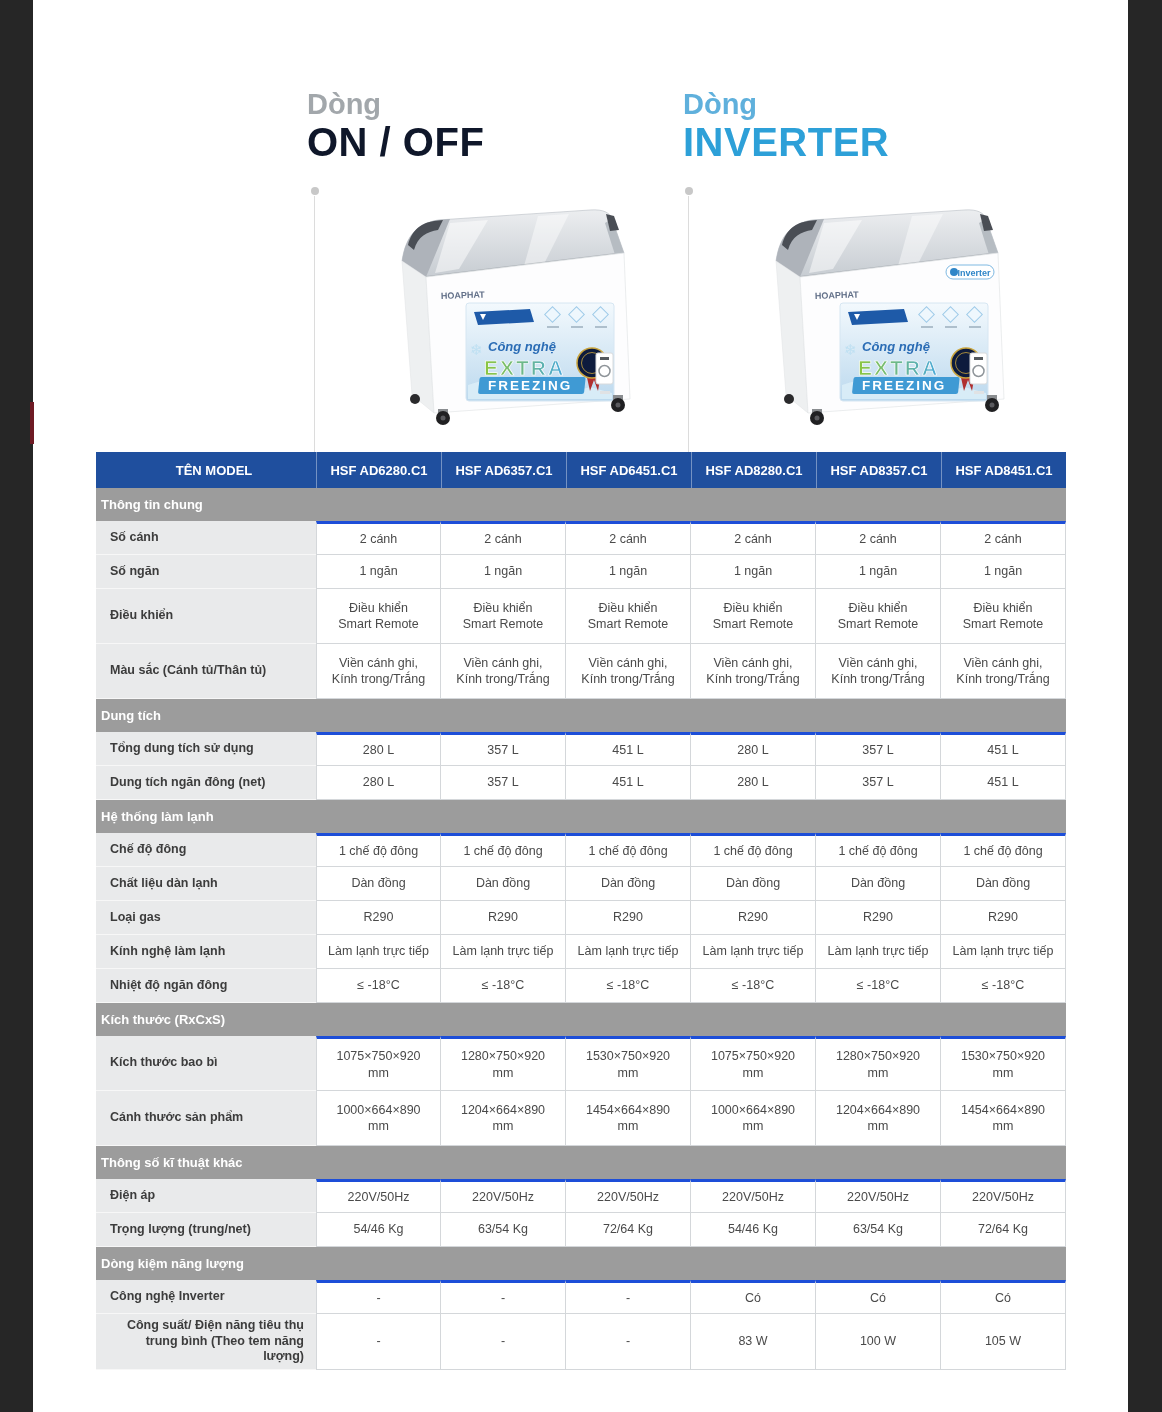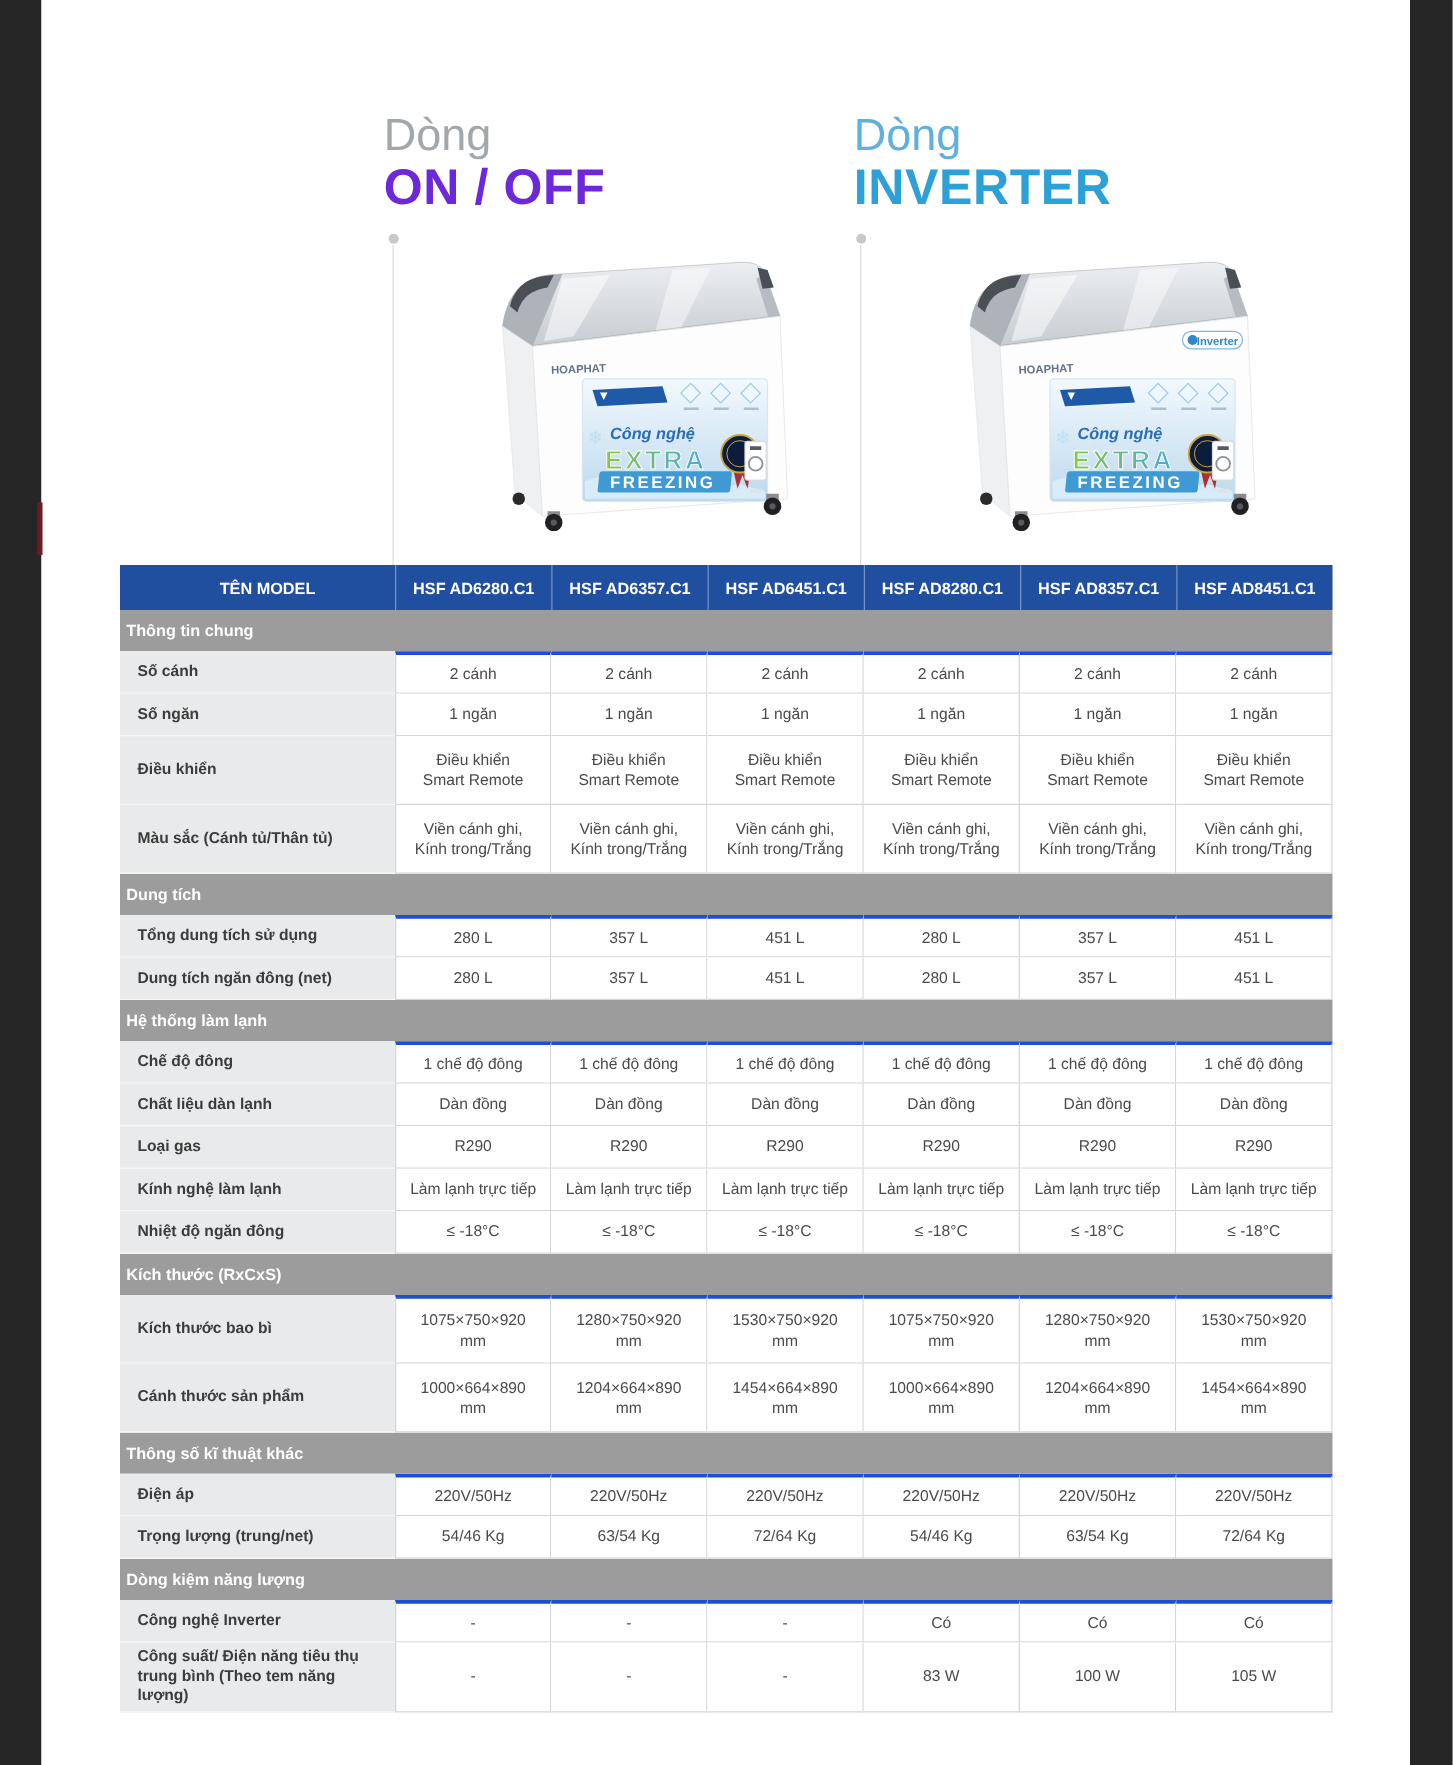--- a/index.html
+++ b/index.html
@@ -10,22 +10,22 @@
   }
   .side-bar { position:absolute; top:0; height:1412px; background:#262626; }
   .side-bar.left  { left:0;  width:33px; }
   .side-bar.right { right:0; width:34px; }
   .red-sliver { position:absolute; left:30px; top:402px; width:4px; height:42px; background:#6e1a24; }
 
   
   .series-block { position:absolute; top:88px; line-height:1.12; }
   .series-block.onoff    { left:307px; }
   .series-block.inverter { left:683px; }
-  .series-prefix { font-size:36px; font-weight:400; color:#a2a7ab; }
-  .series-name   { font-size:40px; font-weight:bold; color:#6d28d9; letter-spacing:0.5px; }
+  .series-prefix { font-size:29px; font-weight:700; color:#a2a7ab; }
+  .series-name   { font-size:40px; font-weight:bold; color:#0f172a; letter-spacing:0.5px; }
   .series-block.inverter .series-prefix { color:#5fb0dc; }
   .series-block.inverter .series-name   { color:#2da0d8; }
 
   .connector-dot  { position:absolute; width:8px; height:8px; border-radius:50%; background:#c8c8c8; top:187px; }
   .connector-line { position:absolute; width:1px; background:#dcdcdc; top:196px; height:256px; }
 
   .freezer-art { position:absolute; top:203px; width:310px; height:222px; }
   .freezer-art.left-unit  { left:338px; }
   .freezer-art.right-unit { left:712px; }
 
@@ -41,21 +41,21 @@
   .head-cell.model-col { width:125px; flex:none; border-left:1px solid rgba(255,255,255,.38); }
   .section-row {
     background:#9c9c9c; color:#ffffff; font-weight:bold; font-size:13px;
     min-height:33px; display:flex; align-items:center; padding-left:5px; width:970px;
   }
   .data-row { min-height:34px; }
   .data-row.tall { min-height:55px; }
   .label-cell {
     width:220px; flex:none; background:#e9eaeb; font-weight:bold; color:#3c3c3c;
     display:flex; align-items:center; padding:4px 12px 4px 14px;
-    border-bottom:1px solid #f7f7f7; line-height:1.25;
+    border-bottom:1px solid #f7f7f7; line-height:1.25;text-align:right;
   }
   .value-cell {
     width:125px; flex:none; background:#ffffff; color:#4a4a4a;
     display:flex; align-items:center; justify-content:center; text-align:center;
     white-space:pre-line; line-height:1.3; padding:3px 6px;
     border-right:1px solid #d4d7da; border-bottom:1px solid #d4d7da;
   }
   .value-cell.first-col { border-left:1px solid #d4d7da; }
   .data-row.first-after-section .value-cell { border-top:3px solid #1d4ed8; }
 </style>

